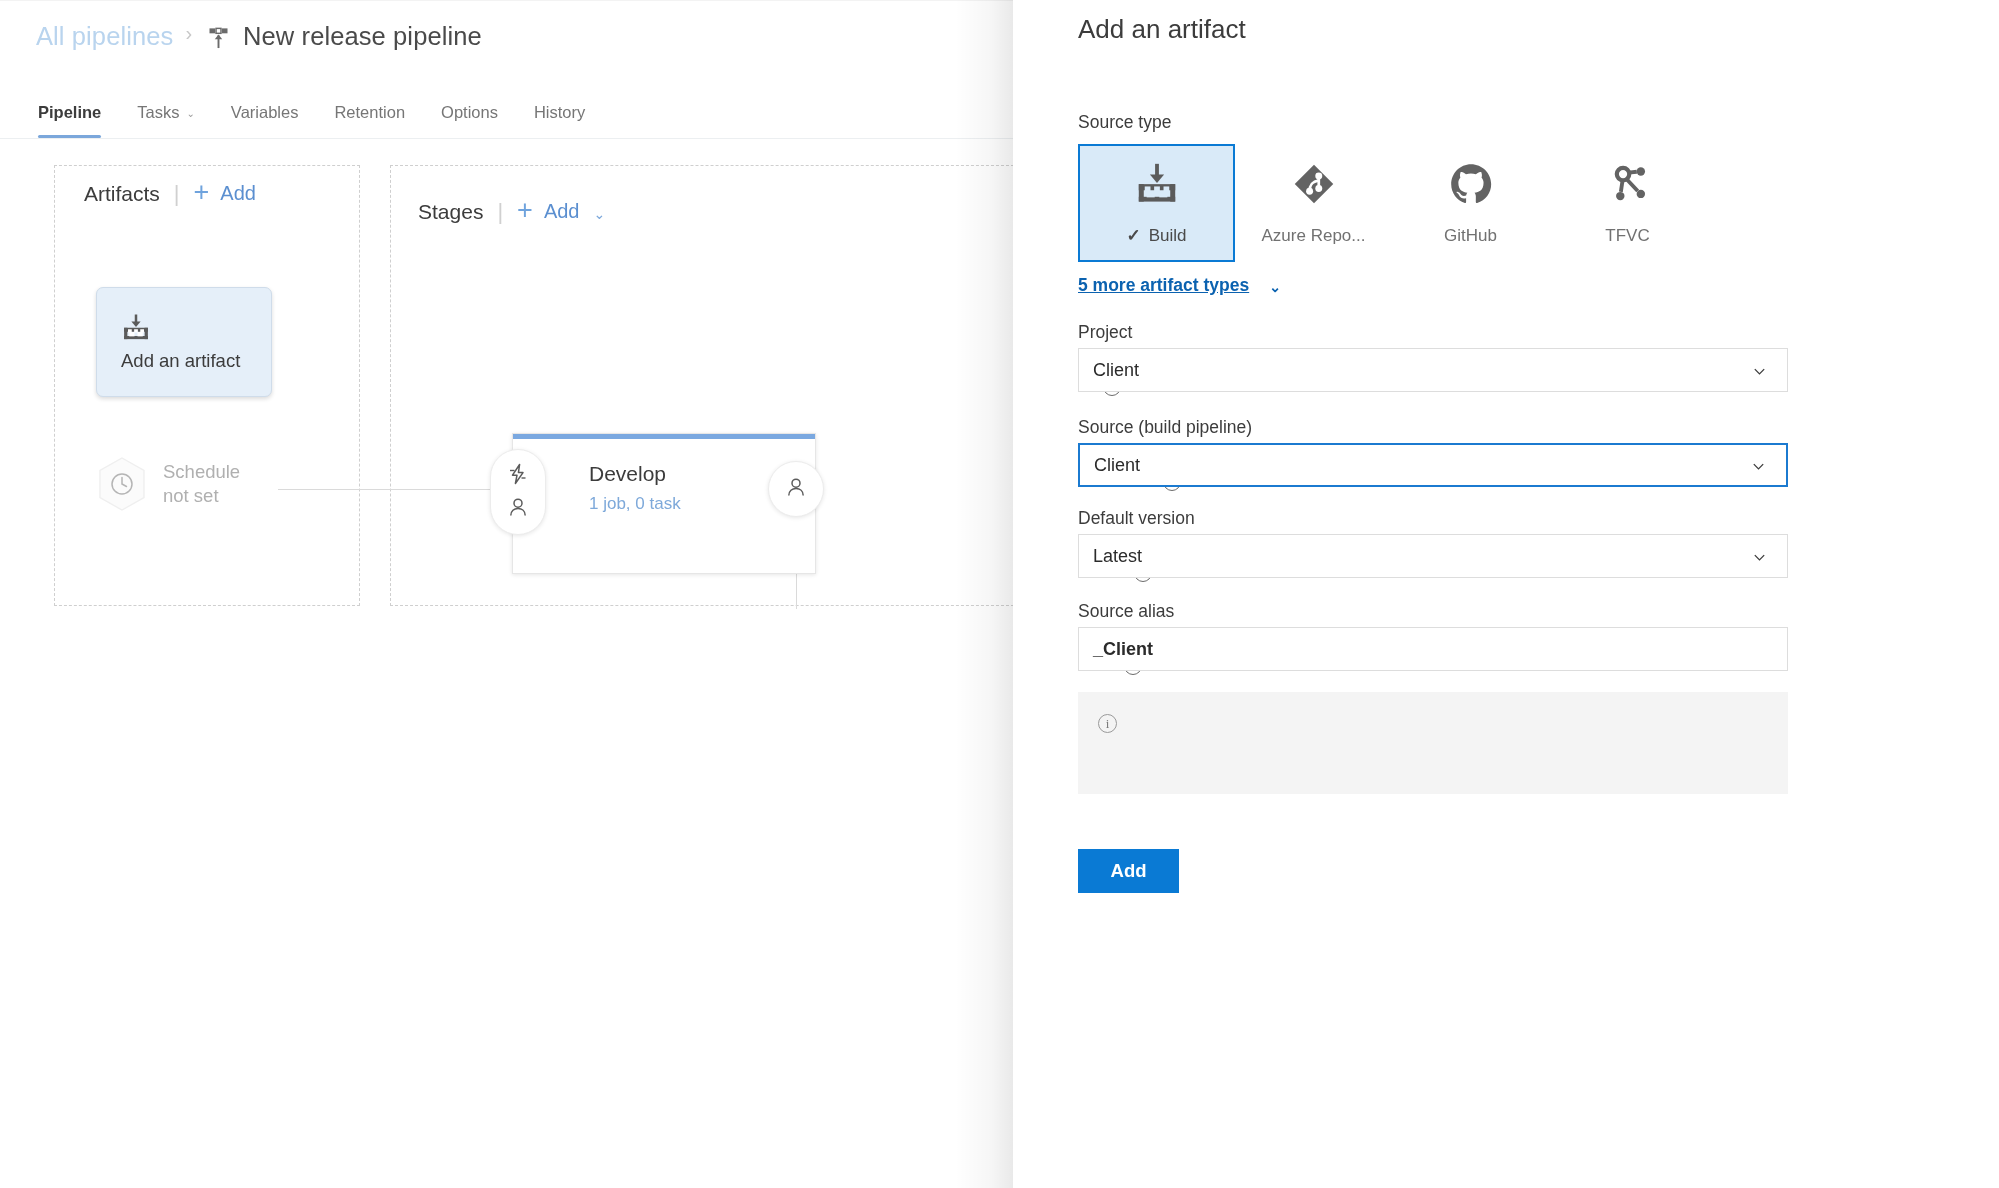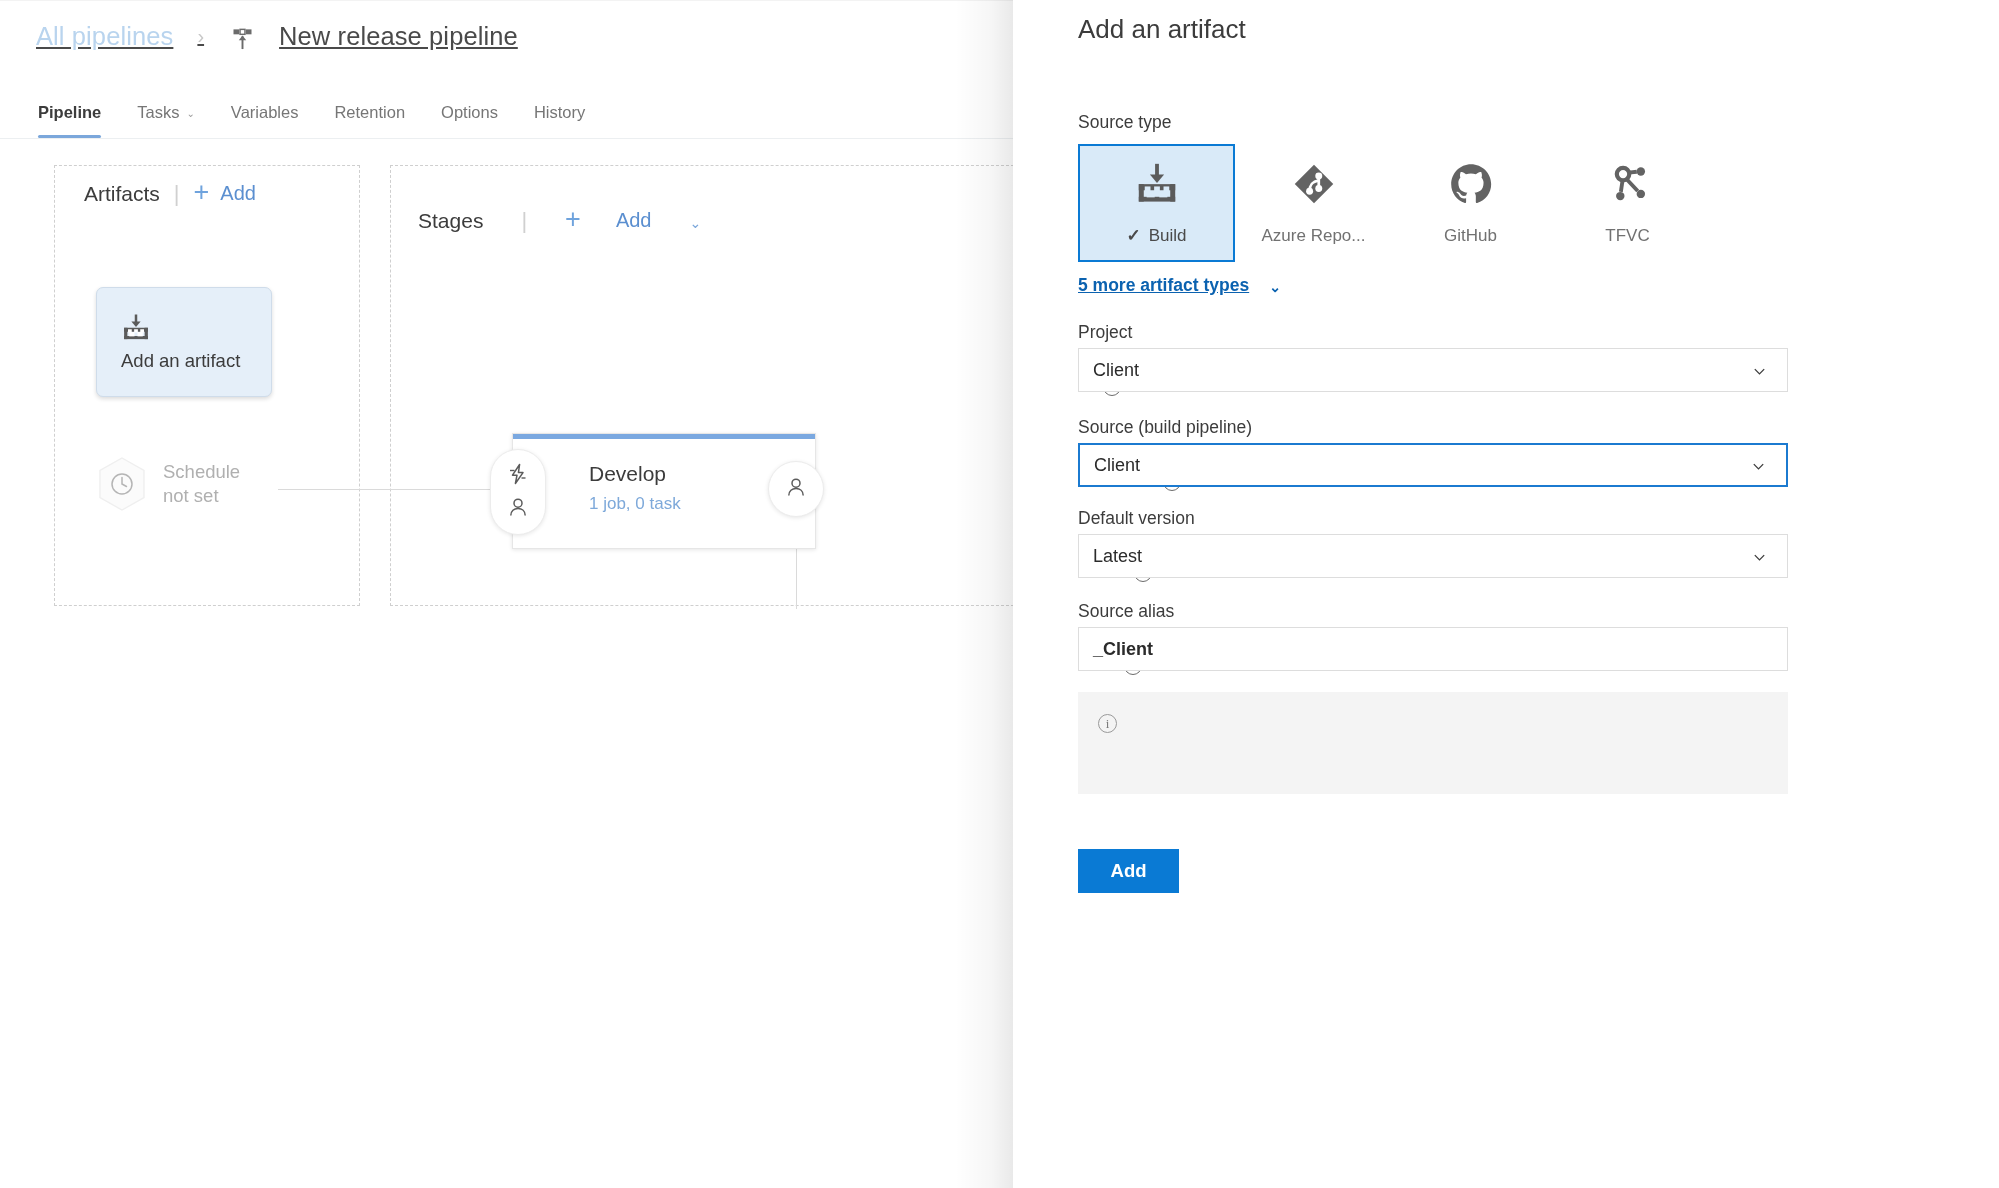--- a/index.html
+++ b/index.html
@@ -16,22 +16,22 @@
   
   #main-area {
     position: absolute; left: 0; top: 0; width: 1013px; height: 1188px;
     background: #ffffff; overflow: hidden;
   }
   .topbar-line {
     position: absolute; left: 0; top: 0; width: 100%; height: 1px; background: #f3f3f3;
   }
   #breadcrumb {
     position: absolute; left: 36px; top: 22px;
-    display: flex; align-items: center; gap: 12px;
-    font-size: 25.5px; color: #4a4a4a; white-space: nowrap; text-decoration: underline;
+    display: flex; align-items: flex-start; gap: 0px;
+    font-size: 25.5px; color: #4a4a4a; white-space: nowrap;
   }
   #breadcrumb .crumb-link {
     color: #b9d4ee; font-size: 25.5px; letter-spacing: .1px;
   }
   #breadcrumb .crumb-sep {
     color: #c7c7c7; font-size: 20px; margin: 0 13px 0 12px; font-weight: 300;
   }
   #breadcrumb .crumb-title {
     color: #4a4a4a; font-size: 25.5px; letter-spacing: .1px;
   }
@@ -73,21 +73,21 @@
     position: absolute; display: flex; align-items: center;
     font-size: 21px; white-space: nowrap;
   }
   .section-head .sh-title { color: #3c3c3c; }
   .section-head .sh-pipe { color: #d0d0d0; margin: 0 14px; font-weight: 300; font-size: 22px; }
   .section-head .sh-plus { color: #6fa3dd; font-size: 27px; font-weight: 300; margin-right: 11px; position: relative; top: -1px; }
   .section-head .sh-add { color: #5b8fd0; font-size: 20px; }
   .section-head .sh-caret { color: #7ba7db; font-size: 14px; margin-left: 14px; position: relative; top: 2px; }
 
   #artifacts-head { left: 84px; top: 39px; }
-  #stages-head { left: 418px; top: 66px; gap: 24px; }
+  #stages-head { left: 418px; top: 57px; }
 
   
   #add-artifact-card {
     position: absolute; left: 96px; top: 148px; width: 176px; height: 110px;
     background: #e5eff9; border: 1px solid #cfdcea; border-radius: 7px;
     box-shadow: 0 2px 4px rgba(0,0,0,.14);
     display: flex; flex-direction: column; justify-content: center;
     padding-left: 24px; cursor: pointer;
   }
   #add-artifact-card .aa-icon { width: 30px; height: 30px; margin-bottom: 8px; }
@@ -104,21 +104,21 @@
   
   #connector-h {
     position: absolute; left: 278px; top: 350px; width: 234px; height: 1px; background: #dadada;
   }
   #connector-v {
     position: absolute; left: 796px; top: 350px; width: 1px; height: 120px; background: #dadada;
   }
 
   
   #stage-node {
-    position: absolute; left: 512px; top: 294px; width: 304px; height: 116px;
+    position: absolute; left: 512px; top: 294px; width: 304px; height: 141px;
     background: #fff; border: 1px solid #e6e6e6;
     box-shadow: 0 1px 4px rgba(0,0,0,.10);
   }
   #stage-node .stage-topbar {
     position: absolute; left: 0; right: 0; top: 0; height: 5px; background: #7aa8e0;
   }
   #stage-node .stage-text {
     position: absolute; left: 76px; top: 28px;
   }
   #stage-node .stage-name { font-size: 21px; color: #3c3c3c; line-height: 1.1; }

